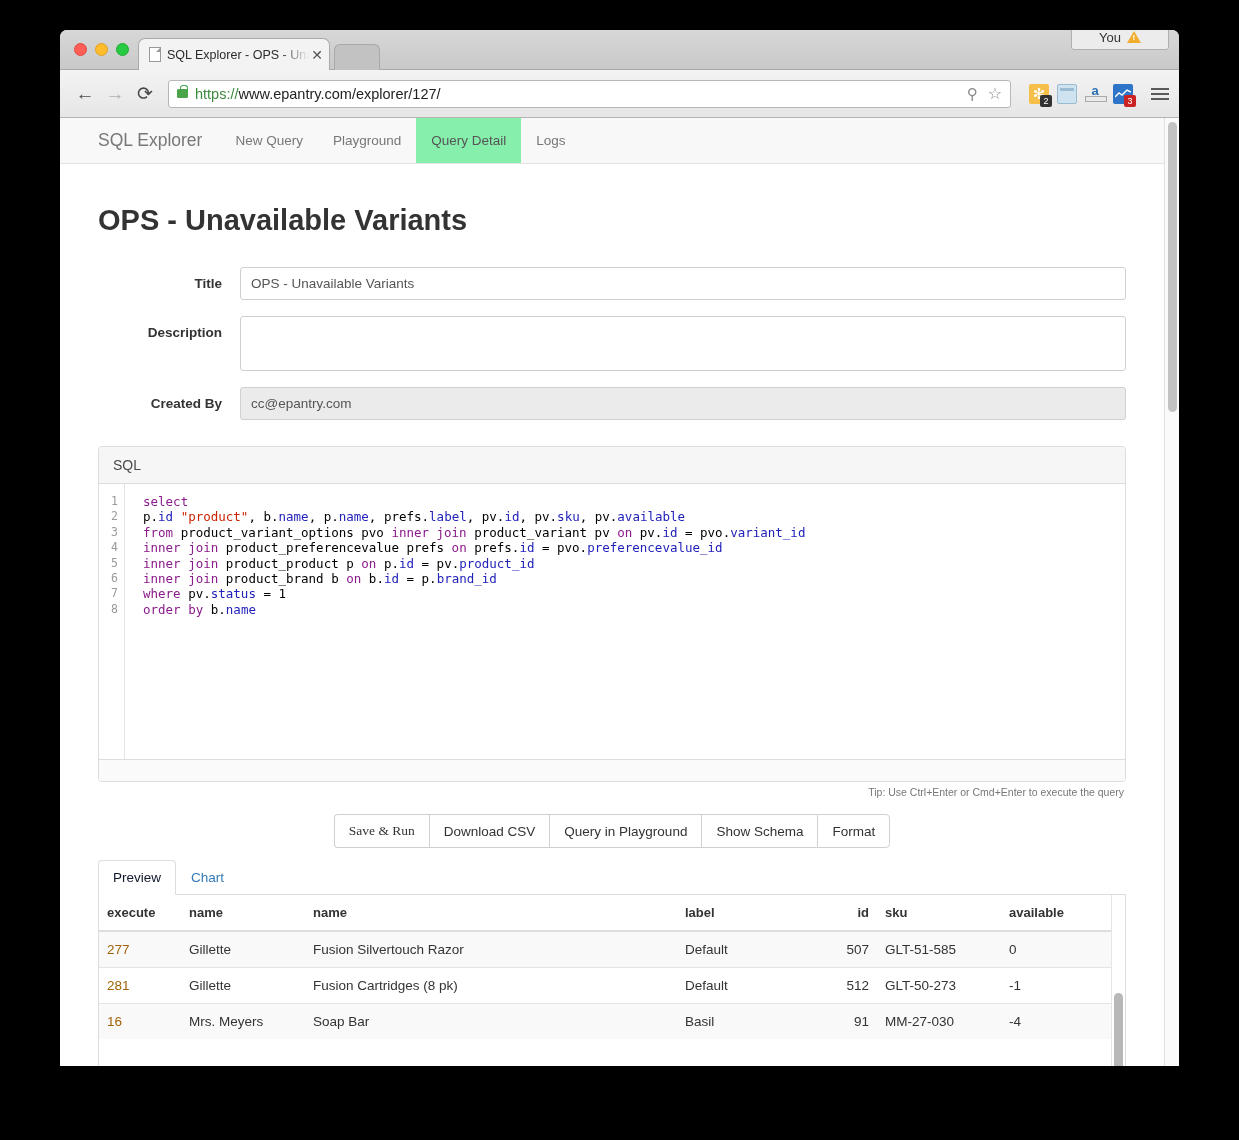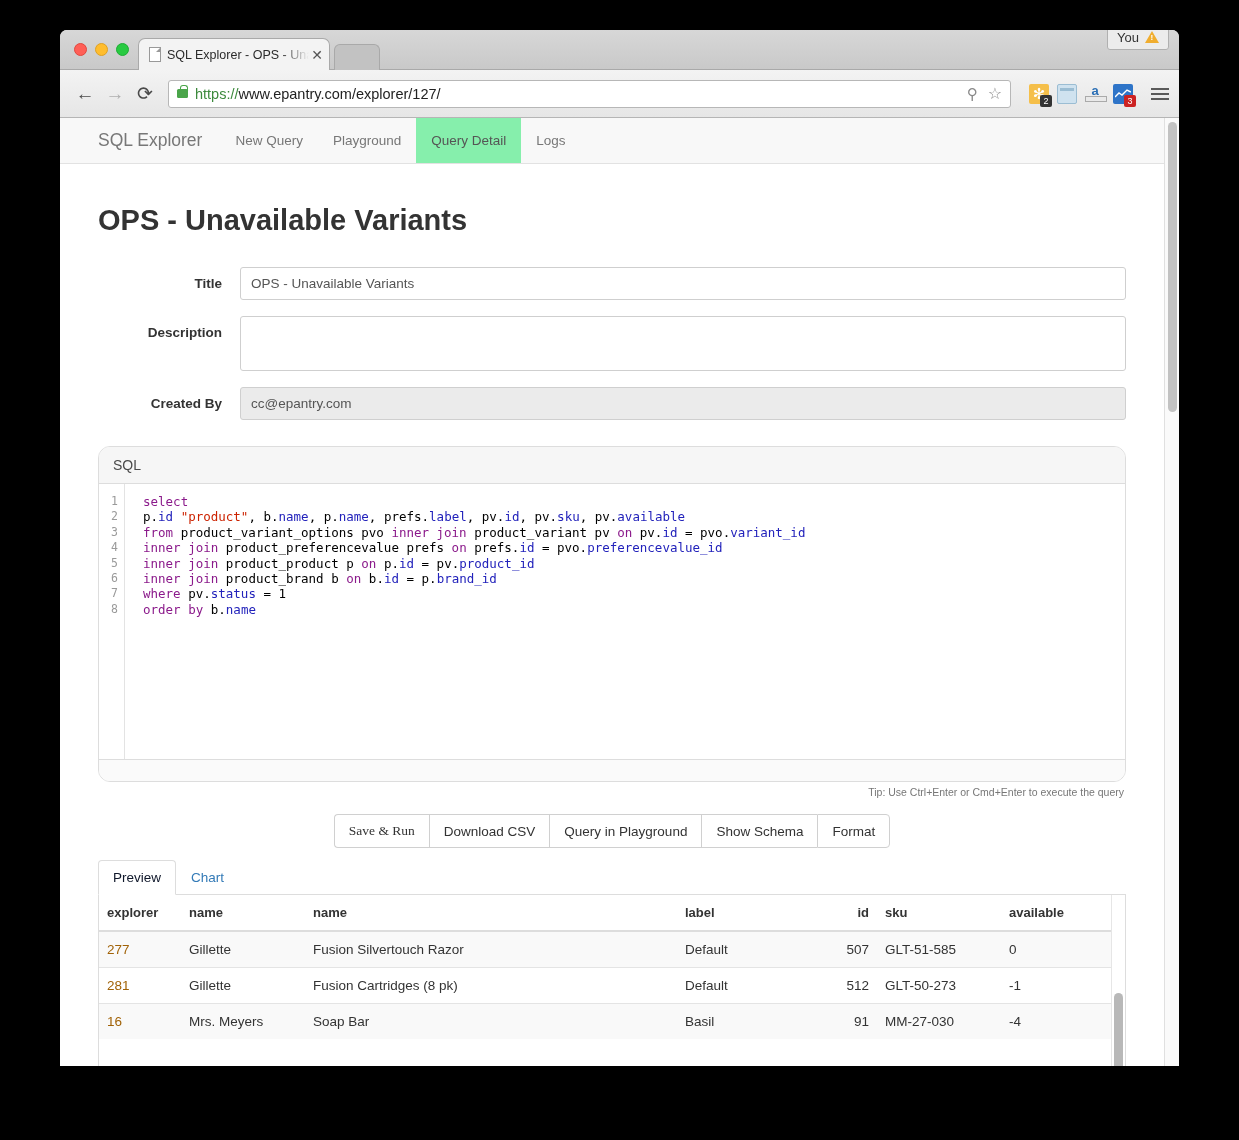--- a/index.html
+++ b/index.html
@@ -136,21 +136,21 @@
   .ext.chart-ext { background: #2e74c8; }
   .ext.chart-ext .spark {
     position:absolute; left:2px; top:5px; width:16px; height:10px;
   }
   .ext.chart-ext .badge { background: #cc2222; }
   #hamburger { margin-left: 10px; display:flex; flex-direction:column; gap:3px; width:18px; }
   #hamburger span { display:block; height:2px; background:#5a5a5a; }
 
   #you-button {
     position: absolute; right: 10px; top: -46px;
-    height: 26px; padding: 0 9px;
+    height: 26px; padding: 0 27px;
     background: #ececec;
     border: 1px solid #b0b0b0; border-radius: 3px;
     display: flex; align-items: center; gap: 6px;
     font-size: 13px; color: #333;
   }
   .warn-tri {
     width: 0; height: 0;
     border-left: 7px solid transparent;
     border-right: 7px solid transparent;
     border-bottom: 12px solid #f0ad2e;
@@ -223,21 +223,21 @@
     font-size: 13.5px; color: #555;
     padding: 8px 10px;
     font-family: "Liberation Sans", sans-serif;
   }
   .form-control.ta { height: 55px; resize: none; }
   .form-control.readonly { background: #ebebeb; color: #555; }
 
   
   #sql-panel {
     margin-top: 26px;
-    border: 1px solid #dddddd; border-radius: 12px;
+    border: 1px solid #dddddd; border-radius: 4px;
     background: #fff;
     overflow: hidden;
   }
   #sql-panel-head {
     background: #f6f6f6;
     border-bottom: 1px solid #dddddd;
     padding: 10px 14px;
     font-size: 14px; color: #4a4a4a;
   }
   #sql-editor {
@@ -485,21 +485,21 @@
       <div id="result-tabs">
         <div class="rtab active">Preview</div>
         <div class="rtab">Chart</div>
       </div>
 
       <div id="result-panel">
         <div id="table-wrap">
           <table id="results">
             <thead>
               <tr>
-                <th class="col-product">explorer</th>
+                <th class="col-product">execute</th>
                 <th class="col-brand">name</th>
                 <th class="col-name">name</th>
                 <th class="col-label">label</th>
                 <th class="col-id">id</th>
                 <th class="col-sku">sku</th>
                 <th class="col-avail">available</th>
               </tr>
             </thead>
             <tbody id="results-body">
                 <tr>

